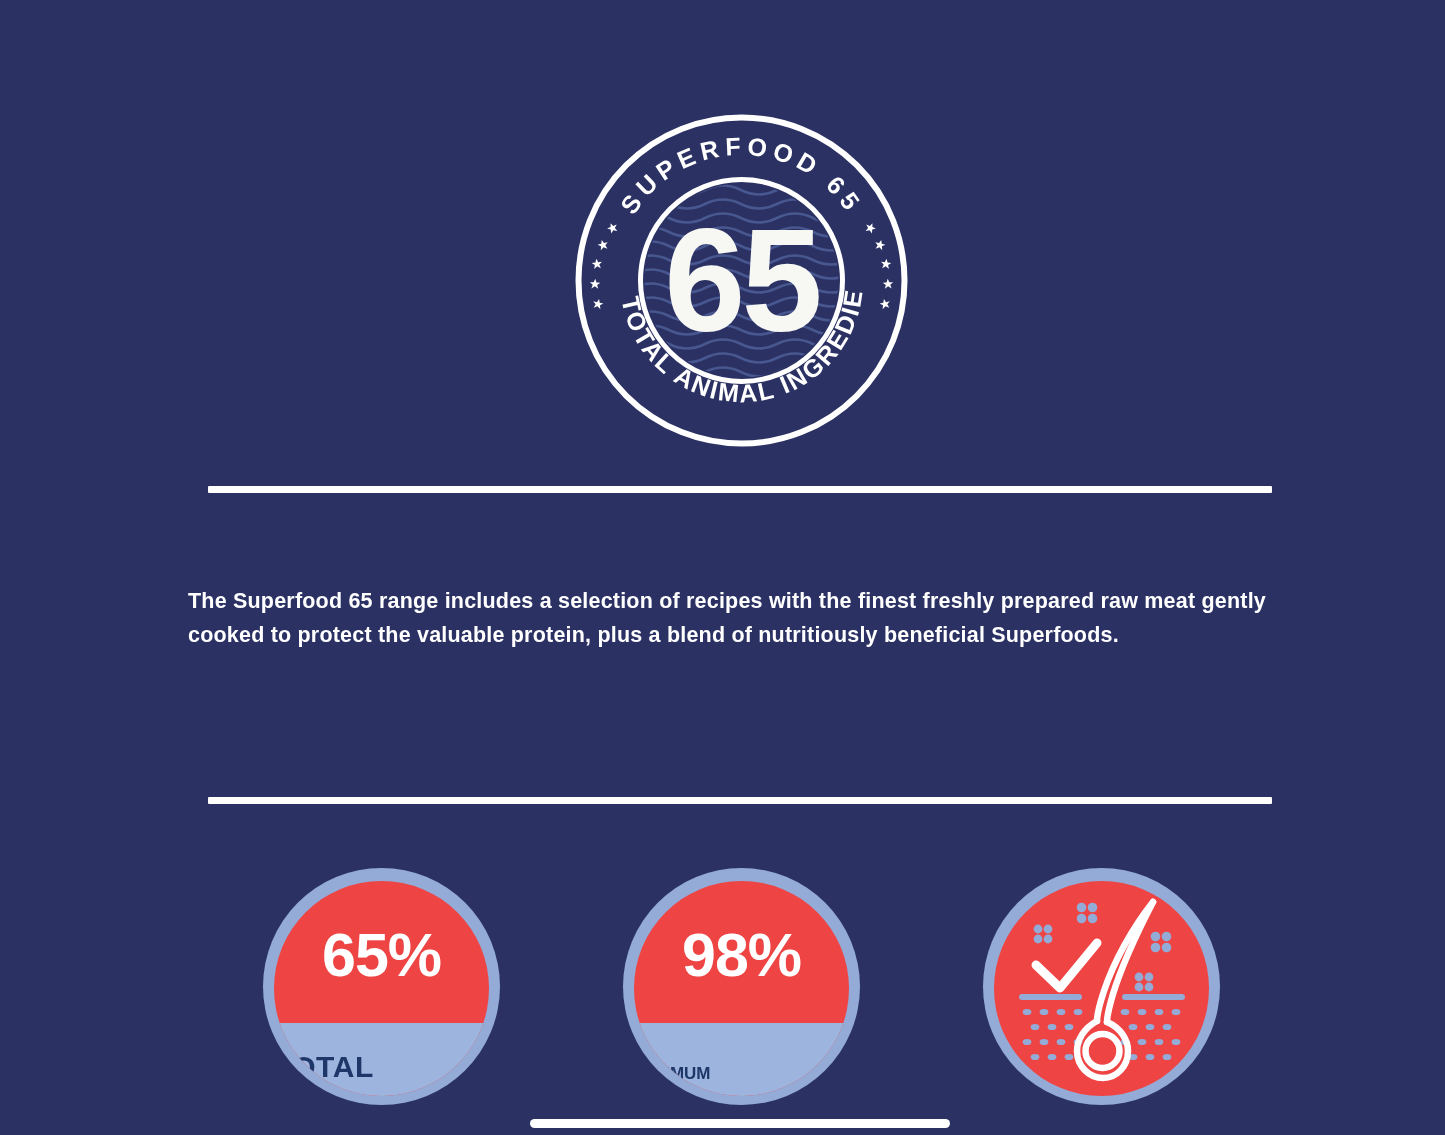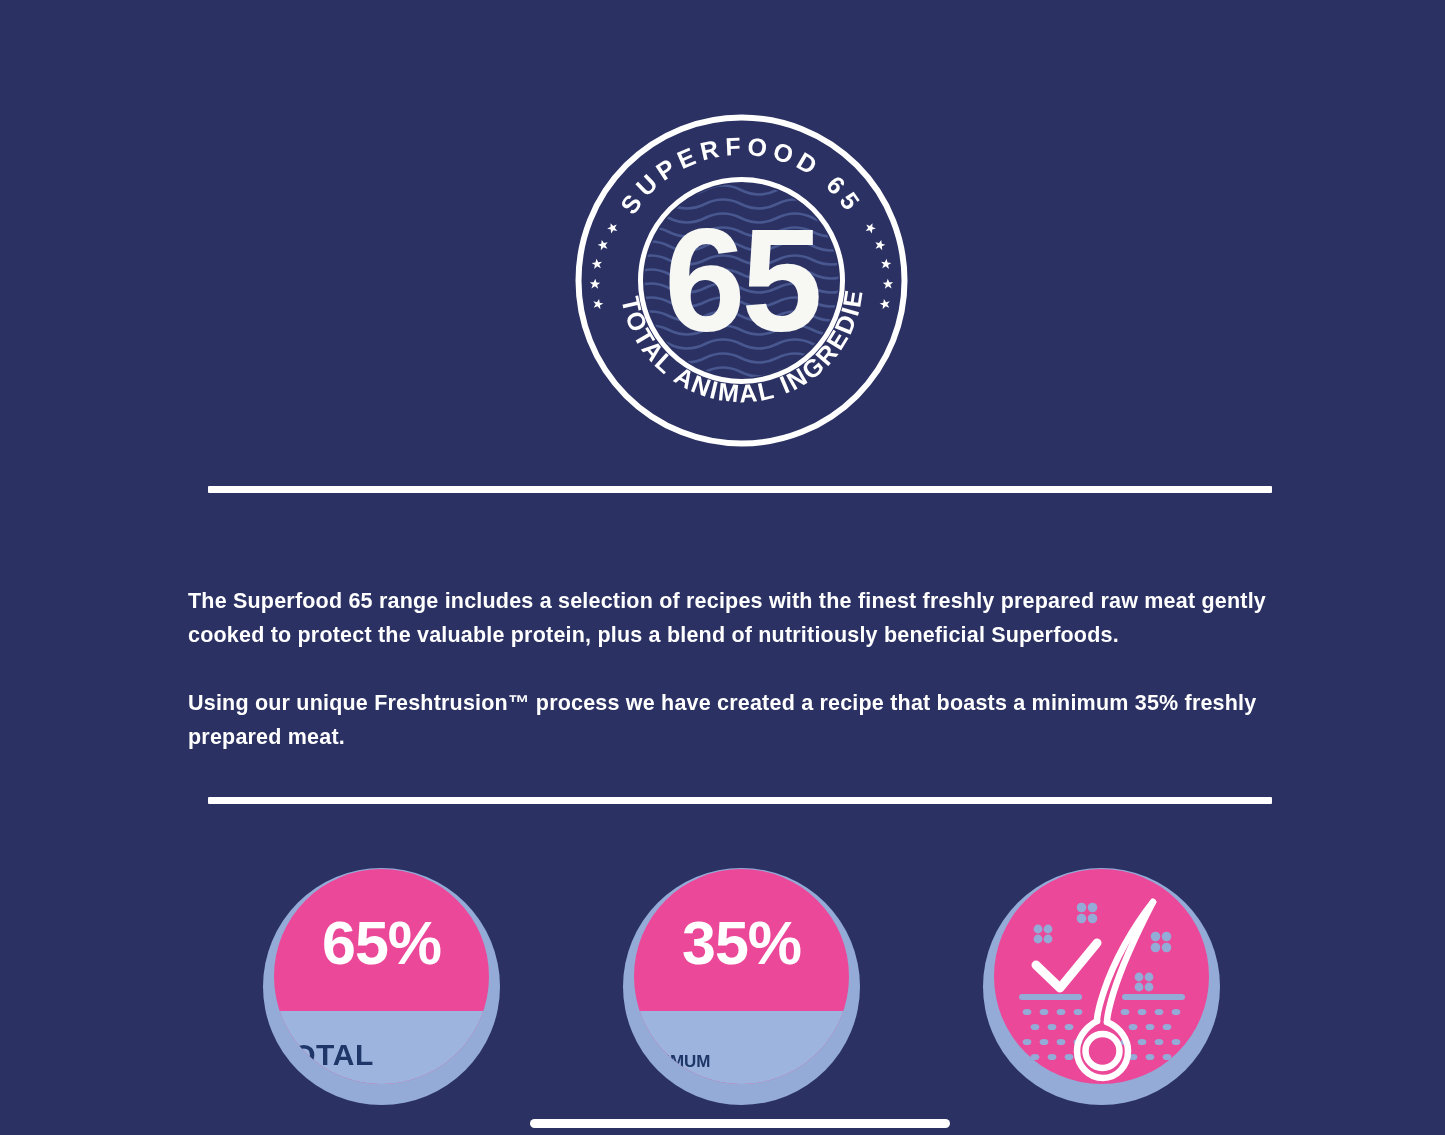--- a/index.html
+++ b/index.html
@@ -84,25 +84,25 @@
 
   .badge-ring {
     position: absolute;
     inset: 0;
     border-radius: 50%;
     background: #93abd6;
   }
   .badge-inner {
     position: absolute;
     left: 11px;
-    top: 1px;
+    top: 13px;
     width: 215px;
     height: 215px;
     border-radius: 50%;
-    background: #ec4899;
+    background: #ef4444;
     overflow: hidden;
   }
   .badge-lower {
     position: absolute;
     left: 0;
     bottom: 0;
     width: 100%;
     height: 73px;
     background: #9db5de;
   }
@@ -205,41 +205,40 @@
         <polygon points="0,-5.2 1.4,-1.6 5.2,-1.6 2.2,0.8 3.4,4.6 0,2.3 -3.4,4.6 -2.2,0.8 -5.2,-1.6 -1.4,-1.6" transform="translate(315,172) rotate(-3)"></polygon>
         <polygon points="0,-5.2 1.4,-1.6 5.2,-1.6 2.2,0.8 3.4,4.6 0,2.3 -3.4,4.6 -2.2,0.8 -5.2,-1.6 -1.4,-1.6" transform="translate(312,192) rotate(-12)"></polygon>
       </g>
     </svg>
   </div>
 
   <div class="divider divider-top"></div>
 
   <div class="copy-block">
     <p class="para">The Superfood 65 range includes a selection of recipes with the finest freshly prepared raw meat gently cooked to protect the valuable protein, plus a blend of nutritiously beneficial Superfoods.</p>
-    <p class="para para-2">Using our unique Freshtrusion™ process we have created a recipe that boasts a minimum 35% freshly prepared meat.</p>
   </div>
 
   <div class="divider divider-bottom"></div>
 
   <div class="badge-row">
 
     <div class="badge badge-1">
       <div class="badge-ring"></div>
       <div class="badge-inner">
         <div class="badge-lower"></div>
         <div class="badge-pct">65%</div>
         <div class="badge-sub">TOTAL</div>
       </div>
     </div>
 
     <div class="badge badge-2">
       <div class="badge-ring"></div>
       <div class="badge-inner">
         <div class="badge-lower"></div>
-        <div class="badge-pct">35%</div>
+        <div class="badge-pct">98%</div>
         <div class="badge-sub small">MINIMUM</div>
       </div>
     </div>
 
     <div class="badge badge-3">
       <div class="badge-ring"></div>
       <div class="badge-inner"></div>
       <svg class="badge-icon-svg" viewBox="0 0 215 215" xmlns="http://www.w3.org/2000/svg" aria-hidden="true">
         <defs>
           <clipPath id="b3clip">

